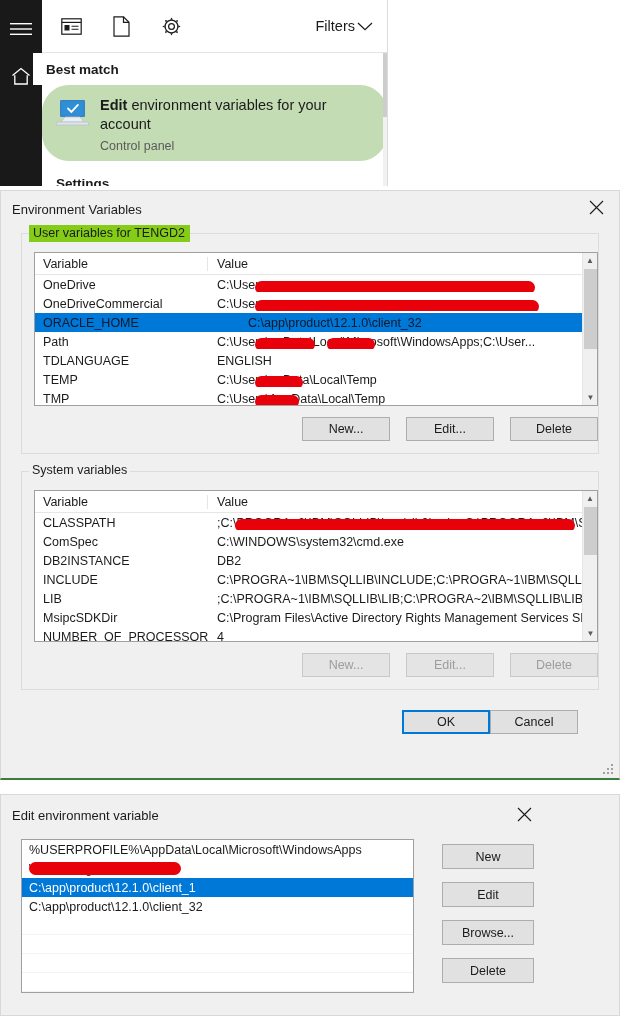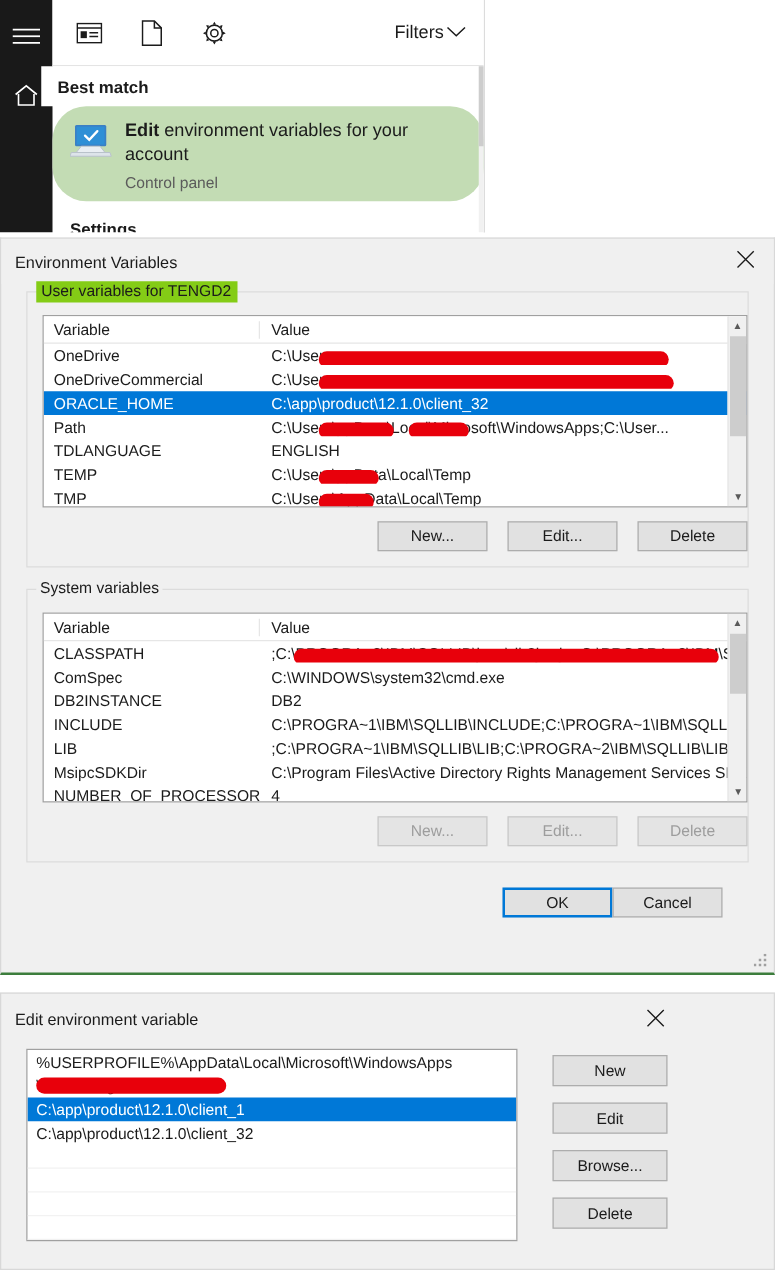--- a/index.html
+++ b/index.html
@@ -129,21 +129,21 @@
   .lv-header {
     display: flex; height: 22px; align-items: center;
     border-bottom: 1px solid #e6e6e6; background: #fff;
   }
   .lv-header .c1 { width: 173px; padding-left: 8px; border-right: 1px solid #e6e6e6; }
   .lv-header .c2 { flex: 1; padding-left: 9px; }
   .lv-rows { position: relative; }
   .lv-row {
     display: flex; height: 19px; align-items: center; white-space: nowrap;
   }
-  .lv-row.sel { background: #0078d7; color: #ffffff; }
+  .lv-row.sel { background: #0078d7; color: #0f172a; gap: 31px; }
   .lv-row .c1 { width: 173px; padding-left: 8px; overflow: hidden; }
   .lv-row .c2 { flex: 1; padding-left: 9px; overflow: hidden; position: relative; }
   .lv-scroll {
     position: absolute; right: 0; top: 0; width: 15px; height: 100%;
     background: #f0f0f0; border-left: 1px solid #e6e6e6;
   }
   .lv-scroll .arr {
     height: 15px; display: flex; align-items: center; justify-content: center;
     font-size: 8px; color: #5a5a5a;
   }

